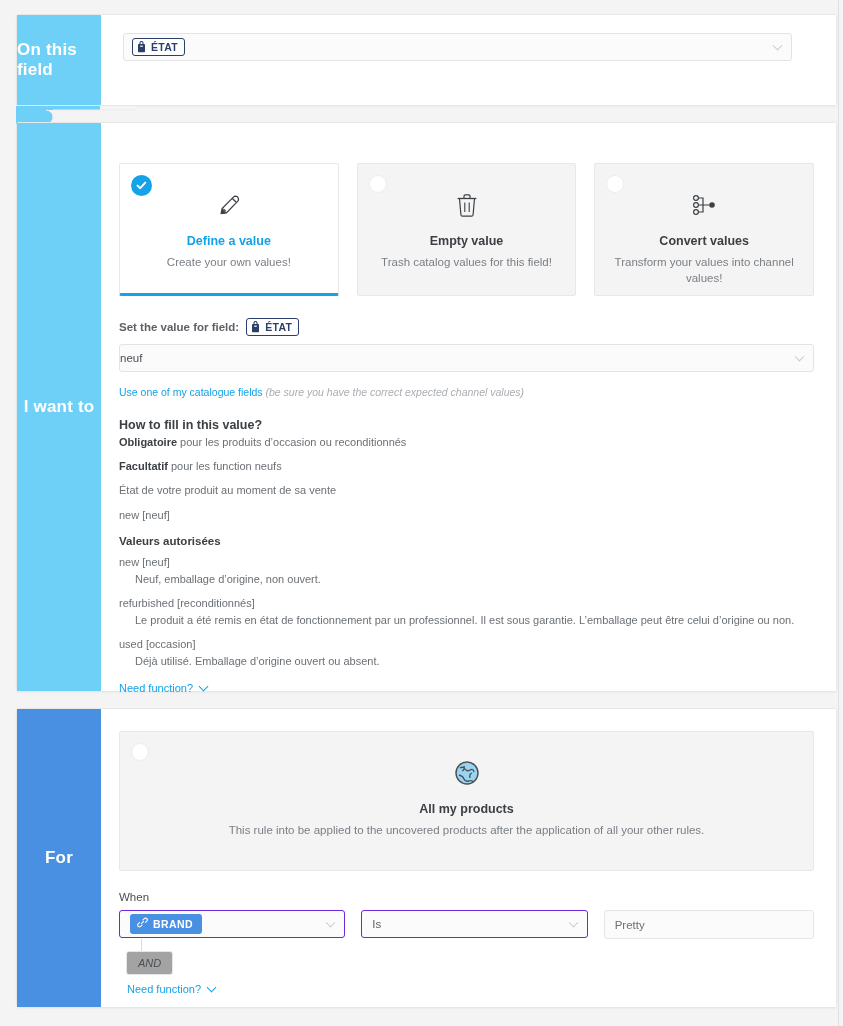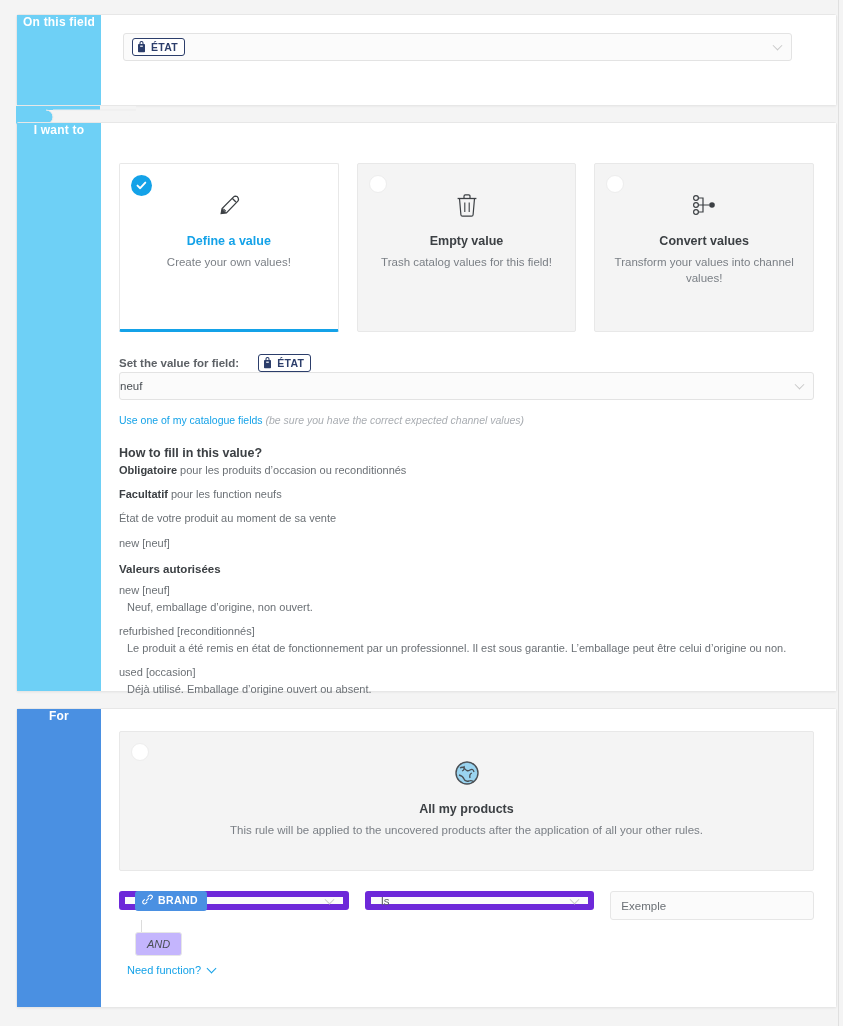--- a/index.html
+++ b/index.html
@@ -28,23 +28,24 @@
     left: 16px; right: 6px;
     background: #ffffff;
     border: 1px solid #e7e7e7;
     border-radius: 3px;
     box-shadow: 0 1px 2px rgba(0,0,0,0.04);
     display: flex;
   }
   .panel-rail {
     flex: 0 0 84px;
     display: flex;
+    align-items: center;
     justify-content: center;
     color: #ffffff;
-    font-size: 12px;
+    font-size: 17px;
     font-weight: bold;
     letter-spacing: .2px;
   }
   .rail-light { background: #6ed0f6; }
   .rail-dark  { background: #4a90e2; }
   .panel-body { flex: 1 1 auto; background: #fff; position: relative; }
 
   #panel-field  { top: 14px;  height: 92px; }
   #panel-want   { top: 122px; height: 570px; }
   #panel-for    { top: 708px; height: 300px; }
@@ -110,21 +111,21 @@
 
   
   .cards {
     display: flex;
     gap: 18px;
     padding: 40px 22px 0 18px;
   }
   .card {
     position: relative;
     flex: 1 1 0;
-    height: 169px;
+    height: 133px;
     border: 1px solid #e8e8e8;
     border-radius: 2px;
     background: #f4f4f4;
     display: flex;
     flex-direction: column;
     align-items: center;
     padding-top: 26px;
   }
   .card.selected {
     background: #ffffff;
@@ -158,23 +159,23 @@
     font-size: 11.5px;
     color: #7a7f85;
     text-align: center;
     line-height: 16px;
     max-width: 86%;
   }
 
   
   .value-sec { padding: 22px 22px 0 18px; }
   .value-label {
-    display: flex; align-items: center; gap: 19px;
+    display: flex; align-items: center; gap: 7px;
     font-size: 11.5px; font-weight: bold; color: #5d6166;
-    margin-bottom: 0;
+    margin-bottom: 8px;
   }
   .value-input {
     position: relative;
     height: 28px;
     background: #fbfbfb;
     border: 1px solid #e3e3e3;
     border-radius: 3px;
     display: flex; align-items: center;
     padding: 0 0;
     font-size: 11.5px;
@@ -204,66 +205,66 @@
     font-size: 11px;
     color: #6b7075;
     line-height: 15px;
   }
   .help p.tight { margin-bottom: 9px; }
   .help b { color: #3c4044; font-weight: bold; }
   .help .sub { margin: 0 0 2px 0; font-size: 11px; color: #6b7075; }
   .help .sec-head { margin: 12px 0 3px 0; font-size: 11.5px; font-weight: bold; color: #3c4044; }
   .vals { margin-top: 8px; }
   .vals .k { font-size: 11px; color: #6b7075; margin: 0 0 2px 0; }
-  .vals .v { font-size: 11px; color: #6b7075; margin: 0 0 9px 8px; line-height: 15px; }
+  .vals .v { font-size: 11px; color: #6b7075; margin: 0 0 9px 16px; line-height: 15px; }
 
   .need-fn {
     display: inline-flex; align-items: center; gap: 7px;
     color: #14a2e8; font-size: 11px; text-decoration: none;
   }
   .need-fn .dn {
     width: 7px; height: 7px;
     border-right: 1.5px solid #14a2e8;
     border-bottom: 1.5px solid #14a2e8;
     transform: translateY(-2px) rotate(45deg);
   }
 
   
   .when-sec { padding: 20px 22px 0 18px; }
   .when-label { font-size: 11.5px; color: #4a4f54; margin-bottom: 7px; font-weight: normal; }
   .when-row { display: flex; gap: 16px; }
   .when-row > * { flex: 1 1 0; }
   .when-sel {
     position: relative;
-    height: 19px;
+    height: 28px;
     background: #fbfbfb;
-    border: 6px solid #6d28d9;
+    border: 1px solid #6d28d9;
     border-radius: 3px;
     display: flex; align-items: center;
     padding: 0 26px 0 10px;
     font-size: 11.5px; color: #5d6166;
   }
   .when-txt {
     height: 29px;
     background: #fbfbfb;
     border: 1px solid #e6e6e6;
     border-radius: 3px;
     display: flex; align-items: center;
     padding: 0 10px;
     font-size: 11.5px; color: #6b7075;
   }
   .and-wrap { position: relative; margin-top: 0; height: 40px; }
   .and-stem {
     position: absolute; left: 22px; top: 0;
     width: 1px; height: 14px; background: #dcdcdc;
   }
   .and-chip {
-    position: absolute; left: 16px; top: 12px;
+    position: absolute; left: 7px; top: 12px;
     border: 1px solid #e6e6e6;
-    background: #c4b5fd;
+    background: #a3a3a3;
     border-radius: 3px;
     padding: 5px 11px;
     font-size: 11px;
     font-style: italic;
     color: #4a4f54;
   }
   .need-fn-2 { padding-left: 8px; }
 </style>
 </head>
 <body>
@@ -420,46 +421,47 @@
 
         <div class="card" style="height:140px;">
           <div class="card-radio"></div>
           <div class="card-icon">
             <svg width="28" height="28" viewBox="0 0 28 28">
               <circle cx="14" cy="14" r="11" fill="#9ad4f0" stroke="#4a4f54" stroke-width="1.4"></circle>
               <path d="M7 9 q3-2 5 1 q2 3 5 1 q3-2 4 2 M6 16 q4 1 5 4 q1 3 5 2 q3-1 5 1 M11 7 q1 4-2 5 M17 19 q-1-4 2-5" stroke="#4a4f54" stroke-width="1.3" fill="none"></path>
             </svg>
           </div>
           <div class="card-title">All my products</div>
-          <div class="card-desc">This rule will be applied to the uncovered products after the application of all your other rules.</div>
+          <div class="card-desc">This rule into be applied to the uncovered products after the application of all your other rules.</div>
         </div>
 
       </div>
 
       <div class="when-sec">
+        <div class="when-label">When</div>
         <div class="when-row">
           <div class="when-sel">
             <span class="attr-badge-blue">
               <span>
                 <svg width="11" height="11" viewBox="0 0 12 12" fill="none">
                   <path d="M4.6 7.4 L7.4 4.6" stroke="#fff" stroke-width="1.2"></path>
                   <path d="M6.6 3.2 L8 1.8 a1.9 1.9 0 0 1 2.7 2.7 L9.3 5.9" stroke="#fff" stroke-width="1.2" fill="none" stroke-linecap="round"></path>
                   <path d="M5.4 8.8 L4 10.2 a1.9 1.9 0 0 1-2.7-2.7 L2.7 6.1" stroke="#fff" stroke-width="1.2" fill="none" stroke-linecap="round"></path>
                 </svg>
               </span>
               <span>BRAND</span>
             </span>
             <span class="chev"></span>
           </div>
           <div class="when-sel">
             <span>Is</span>
             <span class="chev"></span>
           </div>
           <div class="when-txt">
-            <span>Exemple</span>
+            <span>Pretty</span>
           </div>
         </div>
         <div class="and-wrap">
           <div class="and-stem"></div>
           <div class="and-chip">AND</div>
         </div>
         <a class="need-fn need-fn-2" href="#">
           <span>Need function?</span>
           <span class="dn"></span>
         </a>

